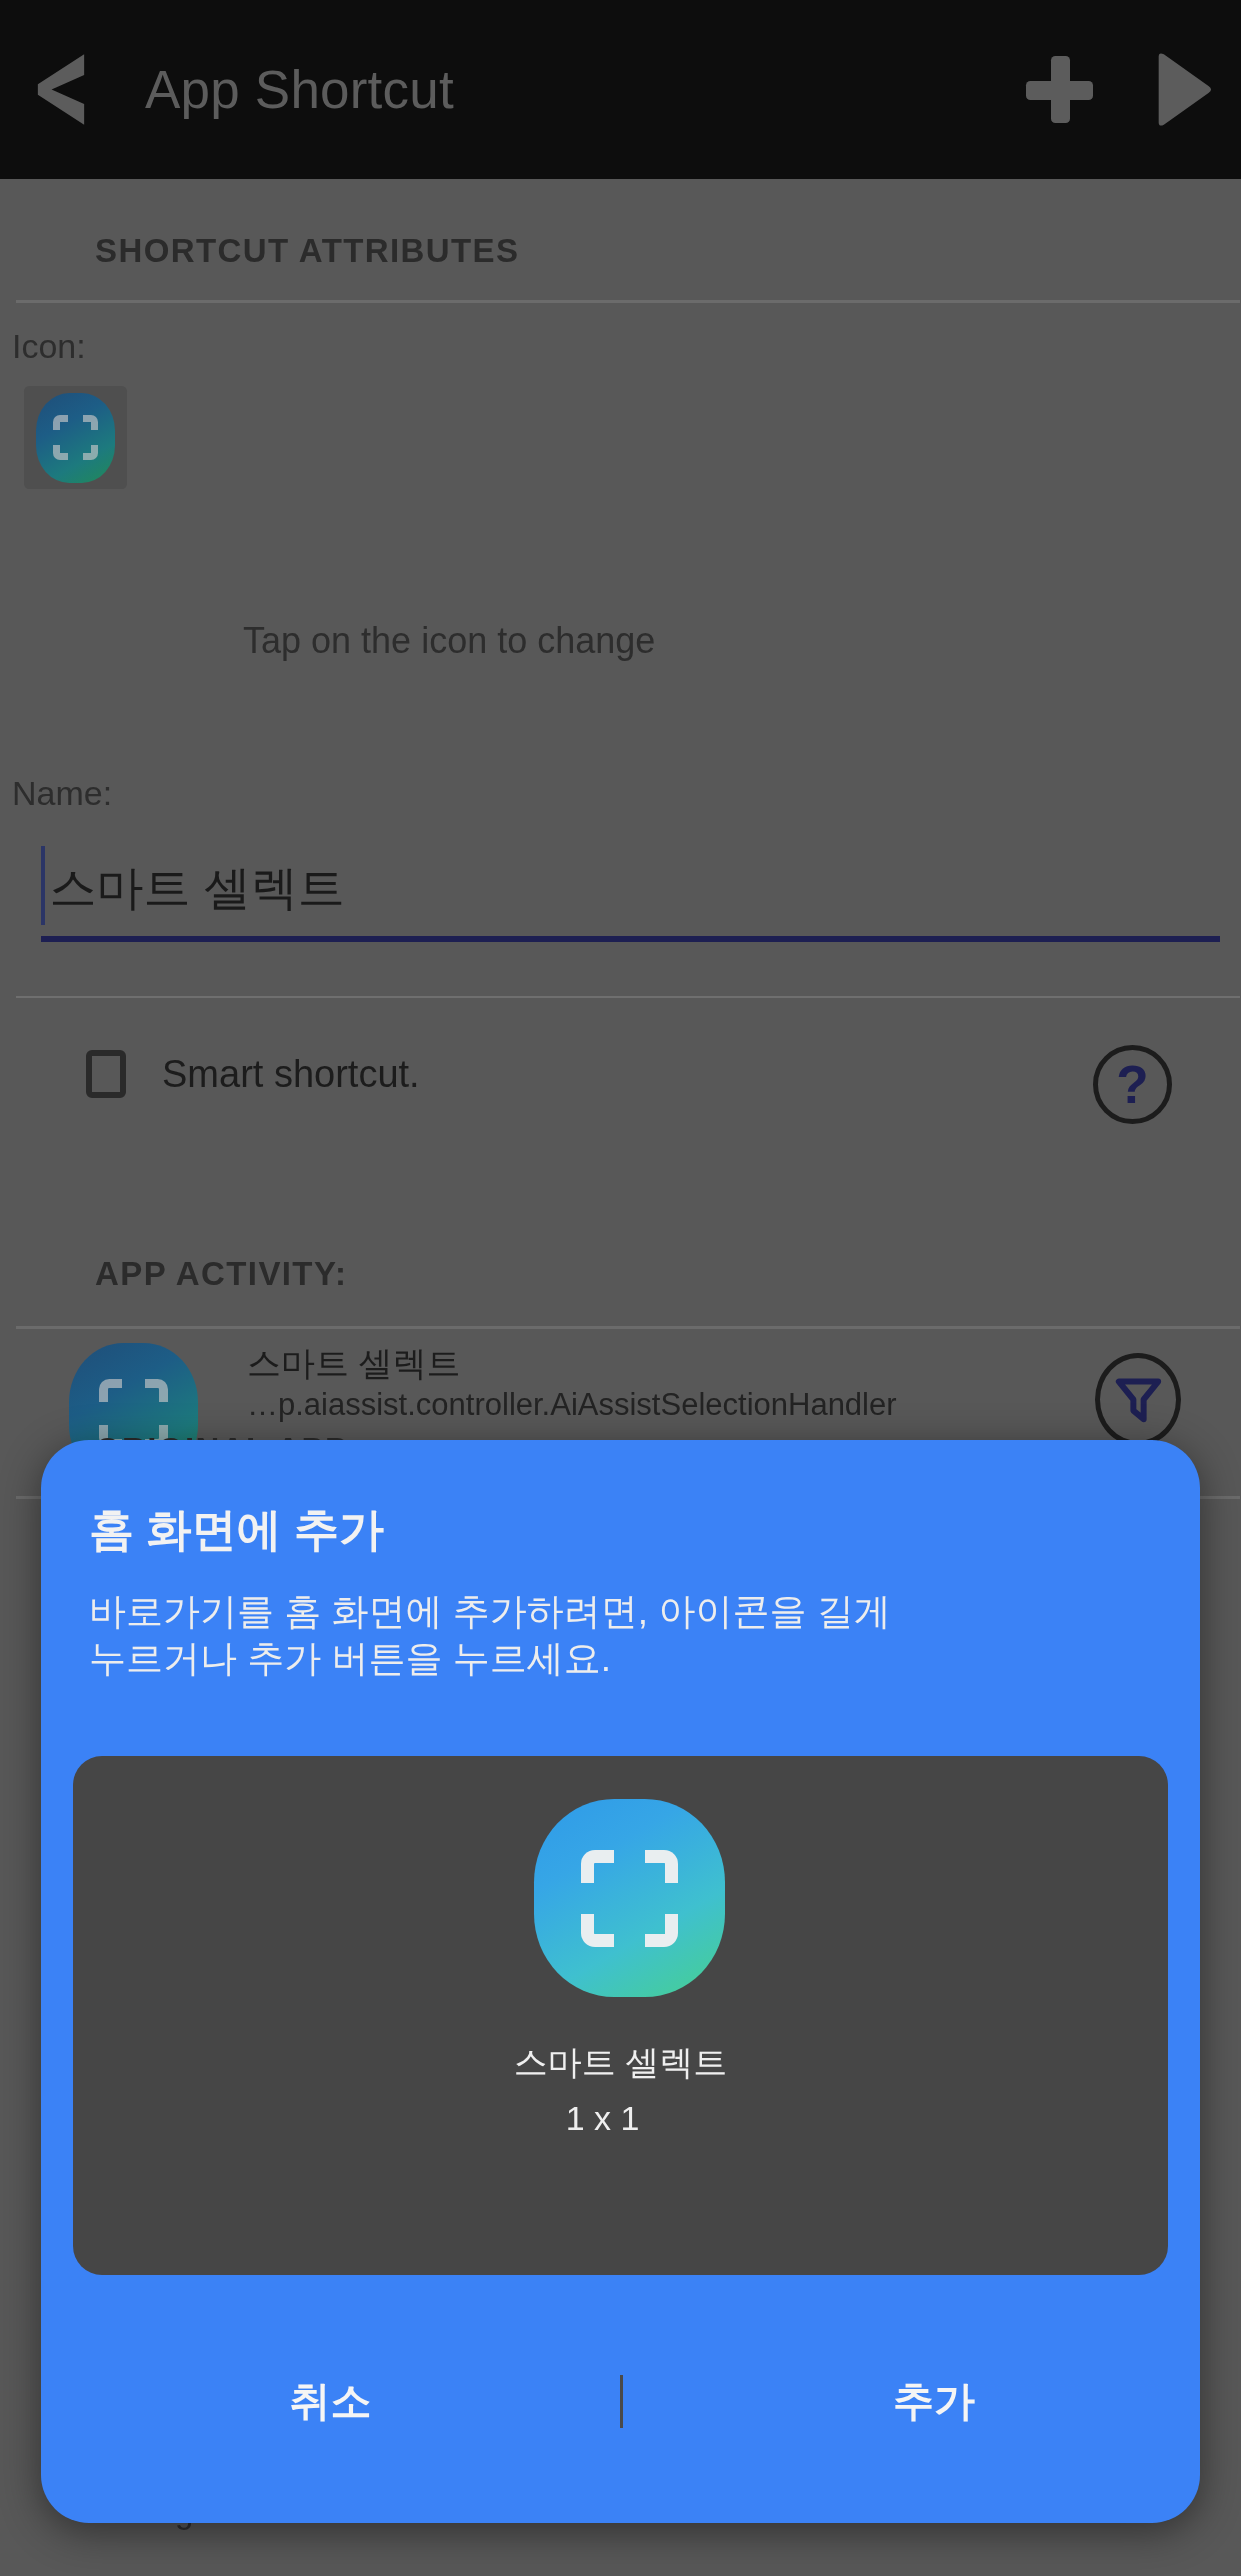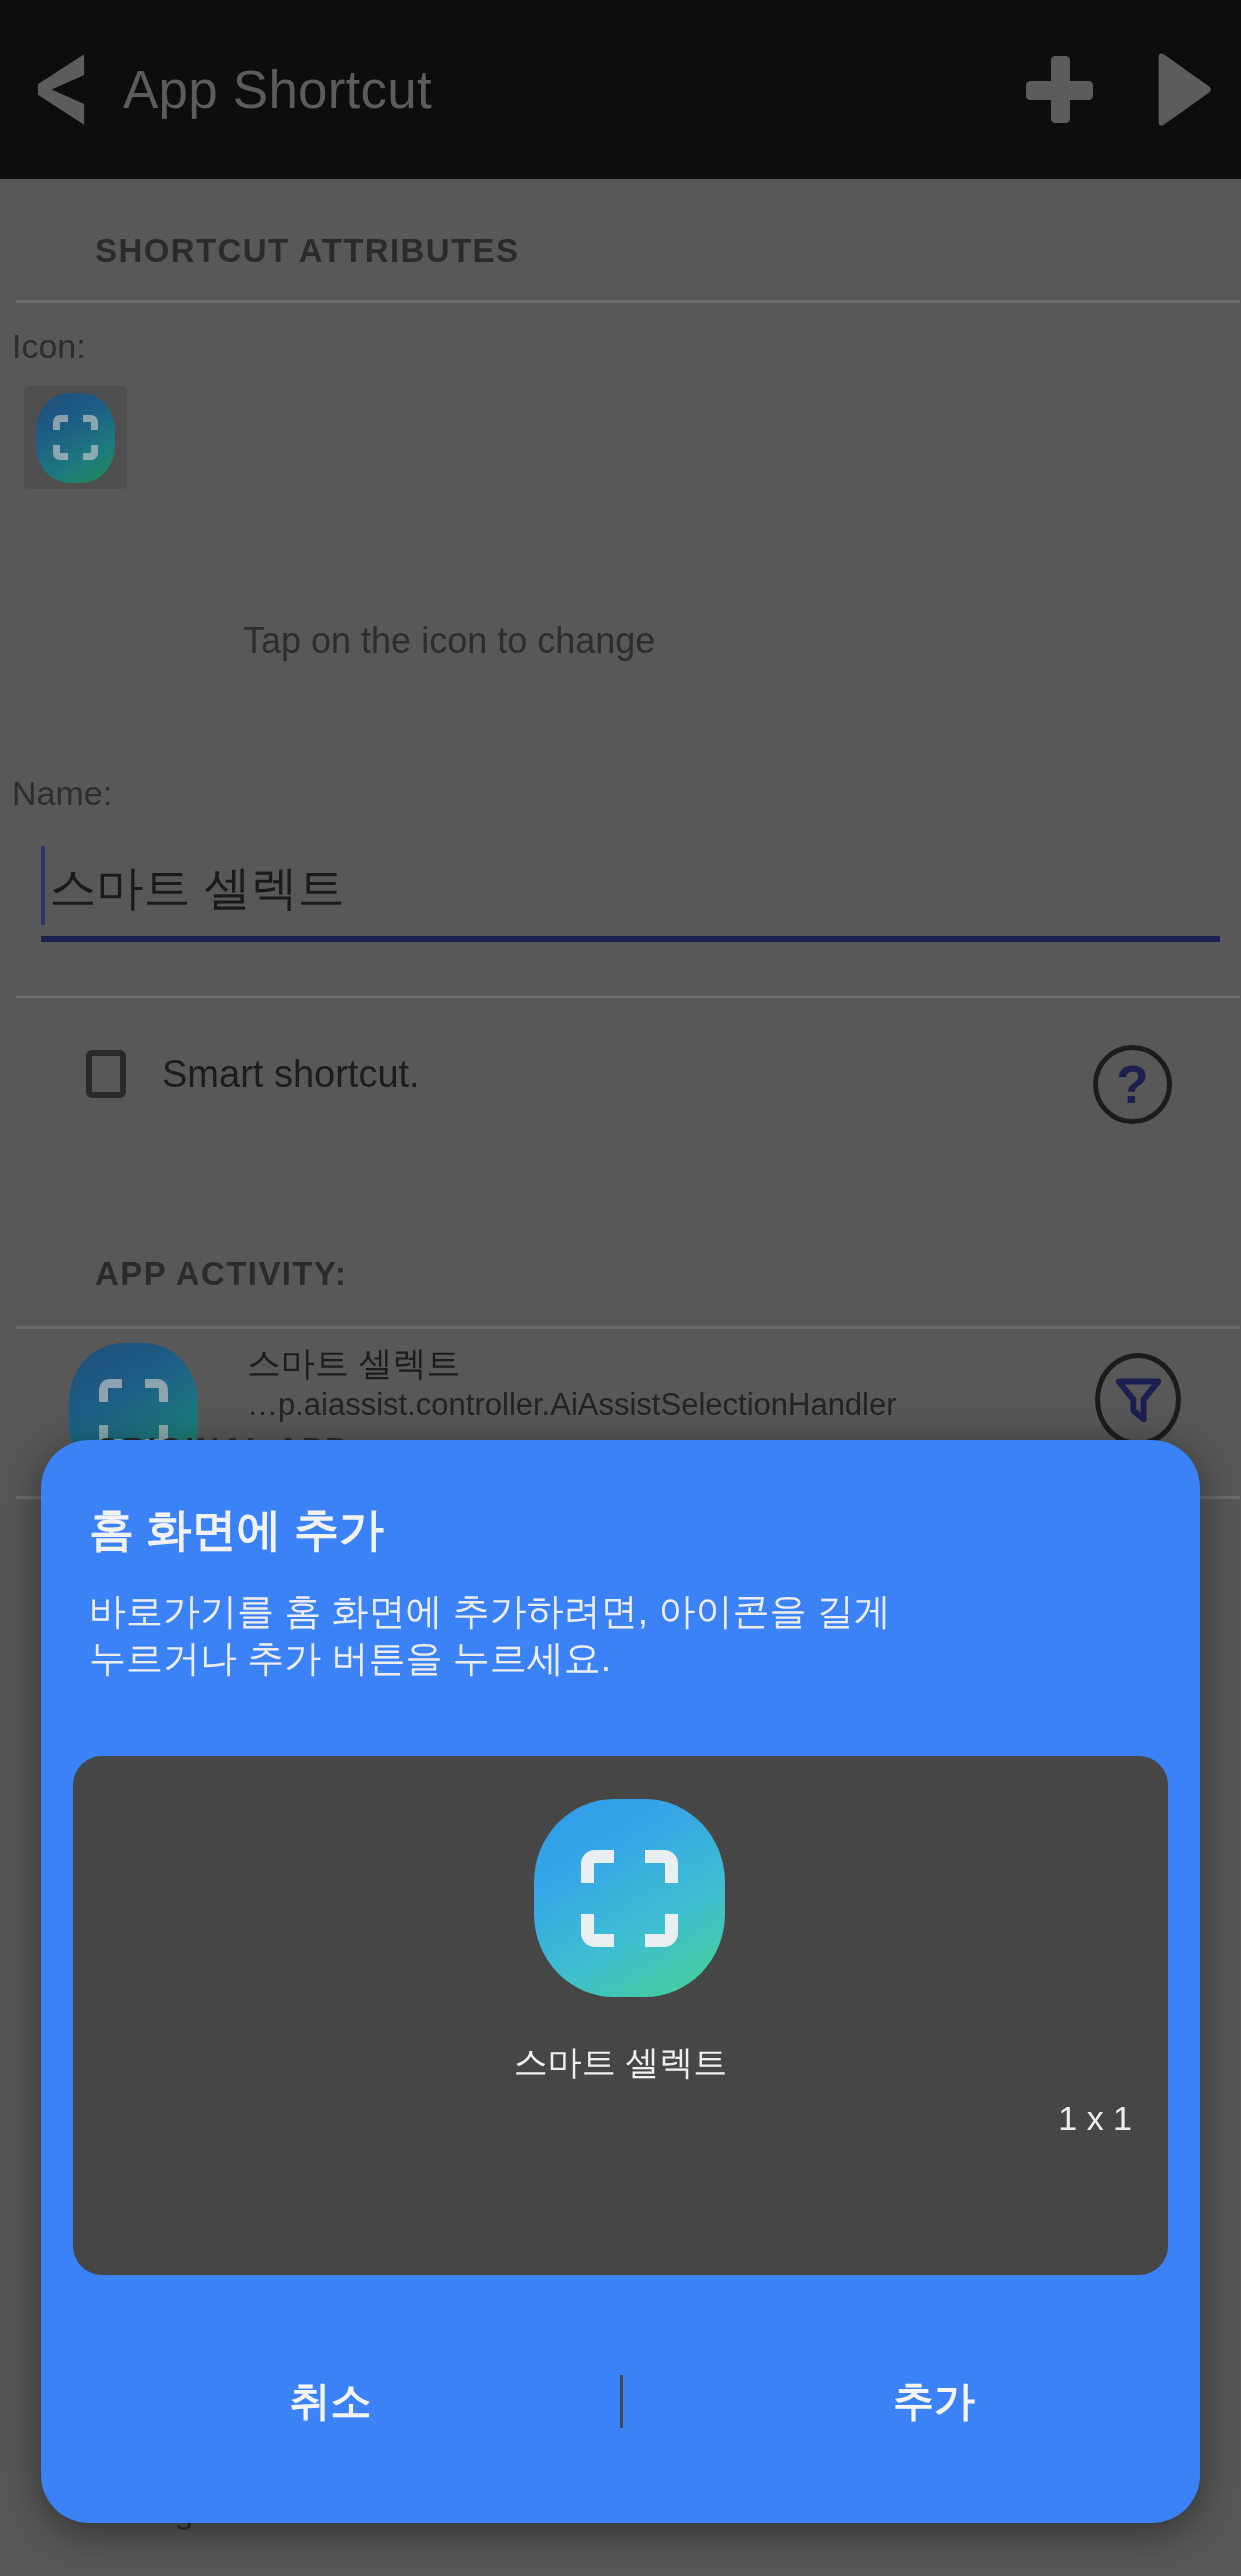--- a/index.html
+++ b/index.html
@@ -14,21 +14,21 @@
   
   .appbar {
     position:absolute; left:0; top:0; width:1241px; height:179px;
     background:#0d0d0d; display:flex; align-items:center;
   }
   .back-btn {
     width:121px; height:179px; display:flex; align-items:center; justify-content:center;
   }
   .back-chevron { display:block; }
   .appbar-title {
-    font-size:53px; color:#5c5c5c; letter-spacing:0.2px; margin-left:2px; white-space:nowrap;
+    font-size:53px; color:#5c5c5c; letter-spacing:0.2px; margin-left:24px; white-space:nowrap;
   }
   .appbar-spacer { flex:1; }
   .appbar-action { width:121px; height:179px; display:flex; align-items:center; justify-content:center; }
   .plus-icon { position:relative; width:67px; height:67px; }
   .plus-icon span { position:absolute; background:#5c5c5c; border-radius:4.3px; }
   .plus-icon span.h { left:0; top:25px; width:67px; height:19px; }
   .plus-icon span.v { top:0; left:25px; width:19px; height:67px; }
 
   
   .page { position:absolute; left:0; top:179px; width:1241px; height:2397px; }
@@ -212,21 +212,21 @@
     <div class="preview-card">
       <div class="squircle bright" style="position:absolute;left:461px;top:43px;width:191px;height:198px;">
         <div class="scan" style="width:97px;height:97px;">
           <i style="left:0;top:0;width:33px;height:33px;border-left-width:13px;border-top-width:13px;border-top-left-radius:14px;"></i>
           <i style="right:0;top:0;width:33px;height:33px;border-right-width:13px;border-top-width:13px;border-top-right-radius:14px;"></i>
           <i style="left:0;bottom:0;width:33px;height:33px;border-left-width:13px;border-bottom-width:13px;border-bottom-left-radius:14px;"></i>
           <i style="right:0;bottom:0;width:33px;height:33px;border-right-width:13px;border-bottom-width:13px;border-bottom-right-radius:14px;"></i>
         </div>
       </div>
       <div class="preview-name" style="position:absolute;left:0;top:284px;width:1095px;">스마트 셀렉트</div>
-      <div class="preview-size" style="position:absolute;left:0;top:343px;width:1059px;text-align:right;">1 x 1</div>
+      <div class="preview-size" style="position:absolute;left:0;top:343px;width:1059px;">1 x 1</div>
     </div>
 
     <div class="dlg-divider" style="left:579px;top:935px;height:53px;"></div>
 
     <div class="dlg-btn" style="left:0;top:905px;width:579px;height:112px;">취소</div>
     <div class="dlg-btn" style="left:582px;top:905px;width:577px;height:112px;padding-left:45px;">추가</div>
   </div>
 
 </div>
 

